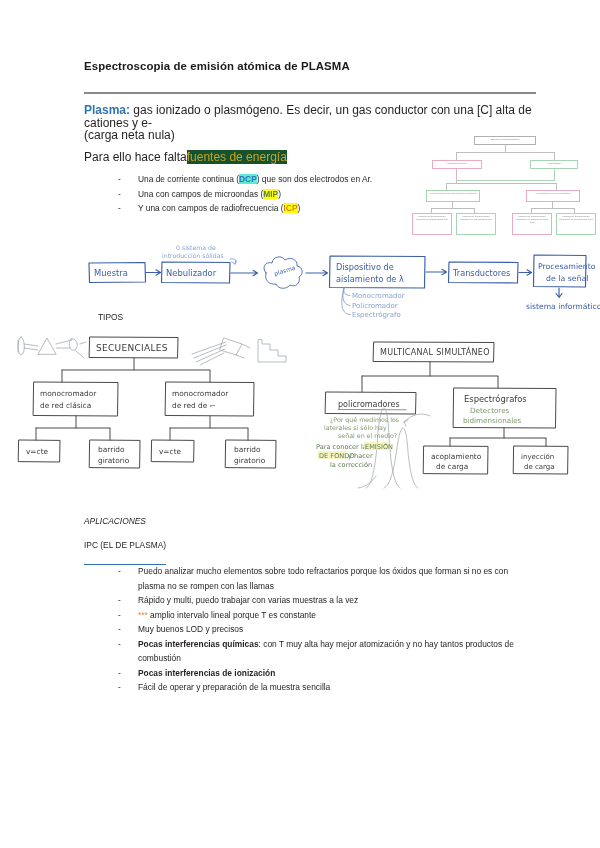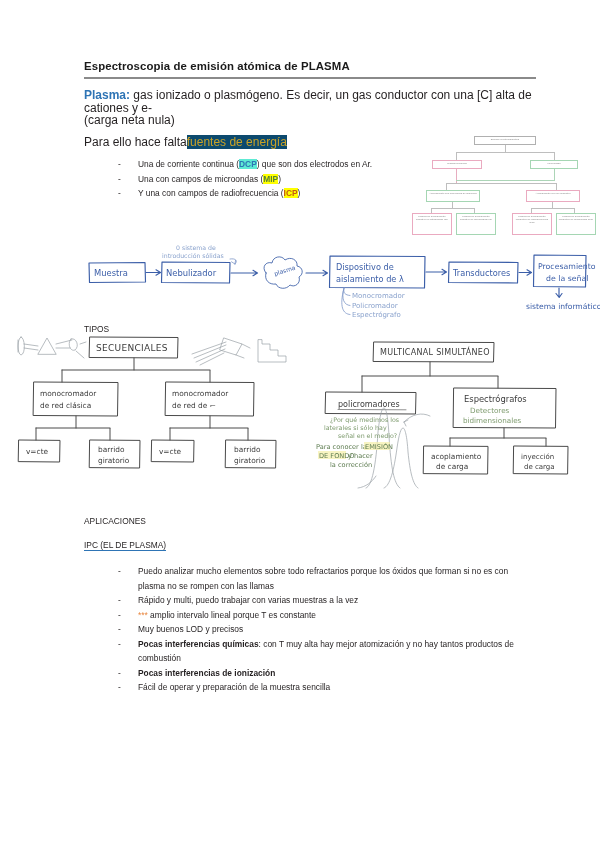--- a/index.html
+++ b/index.html
@@ -26,37 +26,37 @@
     position: absolute;
     left: 84px;
     top: 60px;
     width: 452px;
   }
   .title {
     font-size: 11.4px;
     font-weight: bold;
     color: #1a1a1a;
     letter-spacing: .1px;
-    padding-bottom: 5px;
+    padding-bottom: 20px;
     border-bottom: 2.2px solid #8a8a8a;
     margin-bottom: 10px;
   }
   .para {
     font-size: 12px;
     line-height: 12.6px;
     margin-bottom: 9px;
     color: #231f20;
   }
   .kw-blue { color: #2e74b5; font-weight: bold; }
   .hl-tan {
-    background: #0c4a6e;
+    background: #14532d;
     color: #c9a227;
   }
   .hl-yellow { background: #5eead4; color: #2e74b5; font-weight: bold; }
-  .hl-yellow-o { background: #ffff00; color: #c55a11; font-weight: bold; margin-top: 20px; }
+  .hl-yellow-o { background: #ffff00; color: #c55a11; font-weight: normal; margin-top: 20px; }
   .hl-yellow-g { background: #ffff00; color: #548235; font-weight: bold; }
   .orange { color: #e8833a; }
 
   .bullets { margin: 4px 0 8px 0; padding: 0; list-style: none; }
   .bullets li {
     font-size: 8.4px;
     line-height: 14.5px;
     padding-left: 54px;
     position: relative;
     color: #231f20;
@@ -68,27 +68,27 @@
   }
 
   .sec-label {
     font-size: 8.4px;
     color: #231f20;
     margin: 0 0 10px 0;
   }
   .underlined {
     display: inline-block;
     border-bottom: 1px solid #2e74b5;
-    padding-bottom: 0;
+    padding-bottom: 14px;
   }
 
   
   .abs { position: absolute; }
-  #tipos-label { left: 84px; top: 312px; font-size: 8.4px; margin-top: 12px; }
-  #aplic-label { left: 84px; top: 516px; font-size: 8.4px; }
+  #tipos-label { left: 98px; top: 312px; font-size: 8.4px; }
+  #aplic-label { left: 84px; top: 516px; font-size: 8.4px; font-style: italic; }
   #ipc-label   { left: 84px; top: 540px; font-size: 8.4px; }
   #apps-list   { left: 84px; top: 560px; width: 452px; }
   #desv-line   { left: 84px; top: 714px; font-size: 8.4px; }
   svg { display: block; overflow: visible; }
   .ink-blue { stroke: #3b5ea8; fill: none; stroke-width: 1.15; stroke-linecap: round; stroke-linejoin: round; }
   .ink-blue-thin { stroke: #3b5ea8; fill: none; stroke-width: .85; stroke-linecap: round; }
   .ink-blue-pale { stroke: #7d97c8; fill: none; stroke-width: .8; stroke-linecap: round; }
   .t-blue { fill: #3b5ea8; font-family: "DejaVu Sans", sans-serif; }
   .t-blue-pale { fill: #8ba3cd; font-family: "DejaVu Sans", sans-serif; }
 

